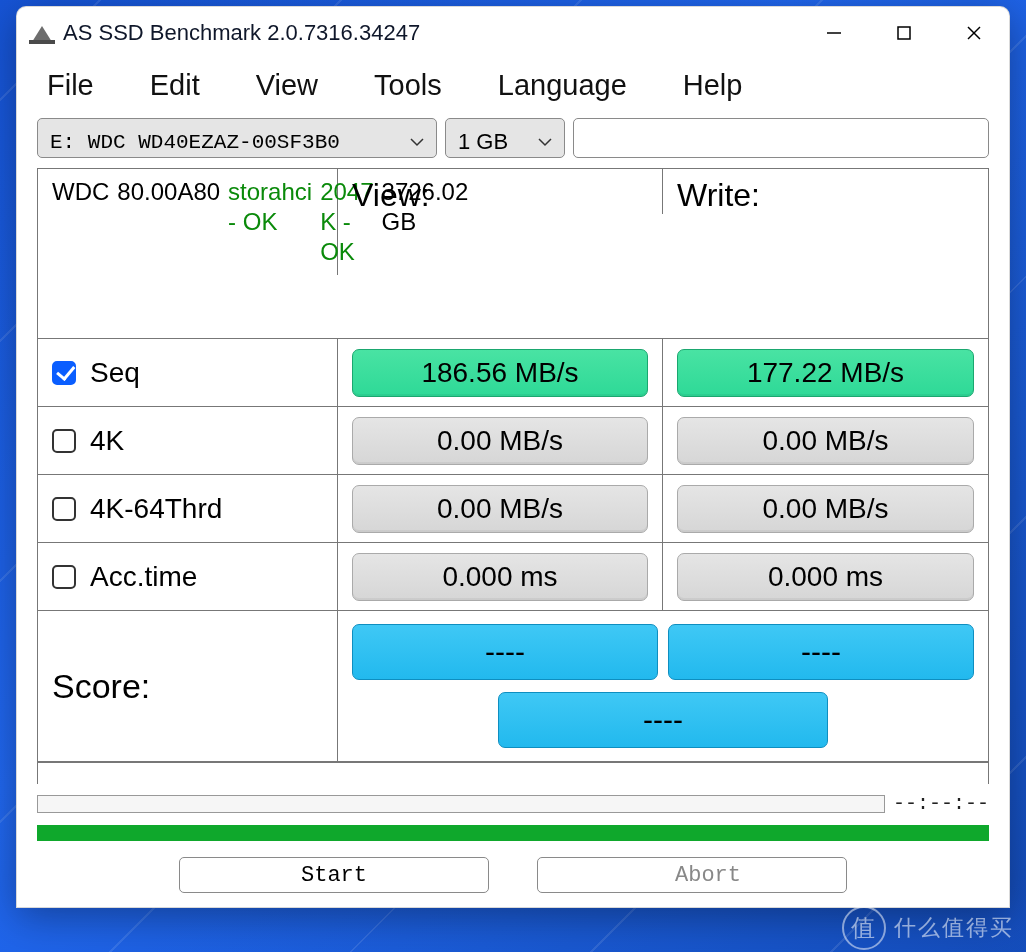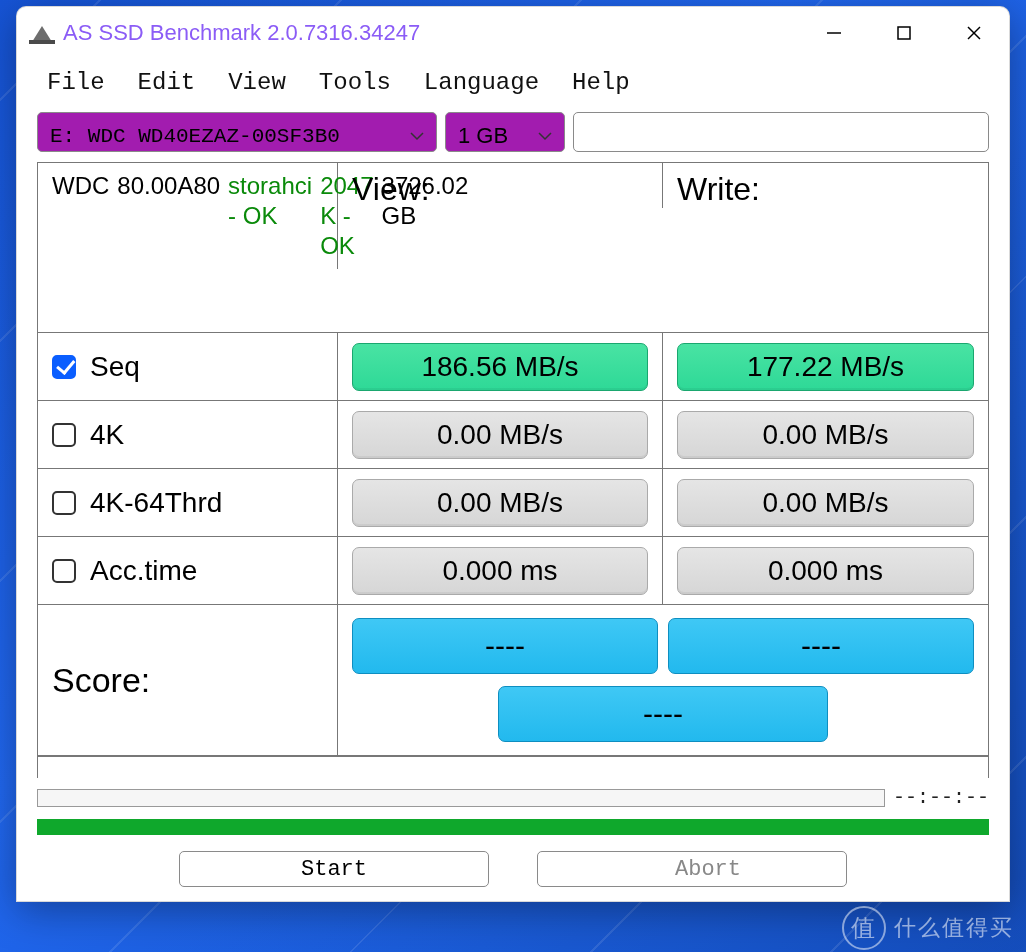--- a/index.html
+++ b/index.html
@@ -41,21 +41,21 @@
     padding: 0 0 0 12px;
   }
   .titlebar .app-icon {
     width: 26px; height: 22px;
     margin-right: 8px;
     display: flex; align-items: flex-end; justify-content: center;
   }
   .titlebar .app-icon svg { display:block; }
   .titlebar .title {
     font-size: 22px;
-    color: #8b5cf6;
+    color: #0f172a;
     text-align: right;
   }
   .win-controls {
     margin-left: auto;
     display: flex;
     height: 100%;
   }
   .win-btn {
     width: 70px;
     display: flex;
@@ -64,40 +64,39 @@
     font-size: 22px;
     color: #000;
     background: transparent;
     border: none;
   }
   .win-btn svg { display:block; }
 
   
   .menubar {
     display: flex;
-    gap: 33px;
+    gap: 56px;
     padding: 10px 30px 16px 30px;
-    font-size: 24px;
+    font-size: 29px;
     color: #111;
-    font-family: Liberation Mono, monospace;
   }
   .menu-item { cursor: default; }
 
   
   .toolbar {
     display: flex;
     gap: 8px;
     padding: 0 20px 10px 20px;
   }
   .select-wrap {
     display: flex;
     align-items: center;
     border: 1px solid #8a8a8a;
     border-radius: 5px;
-    background: #a21caf;
+    background: #e5e5e5;
     height: 40px;
     padding: 8px 10px 0 12px;
   }
   .select-wrap.drive { flex: 0 0 400px; font-family: Consolas, "Courier New", monospace; font-size: 21px; }
   .select-wrap.size  { flex: 0 0 120px; font-size: 22px; font-family: Arial, sans-serif;}
   .select-wrap .txt { flex: 1; white-space: nowrap; overflow: hidden; }
   .chev {
     width: 18px; height: 18px;
     margin-left: 8px;
   }

